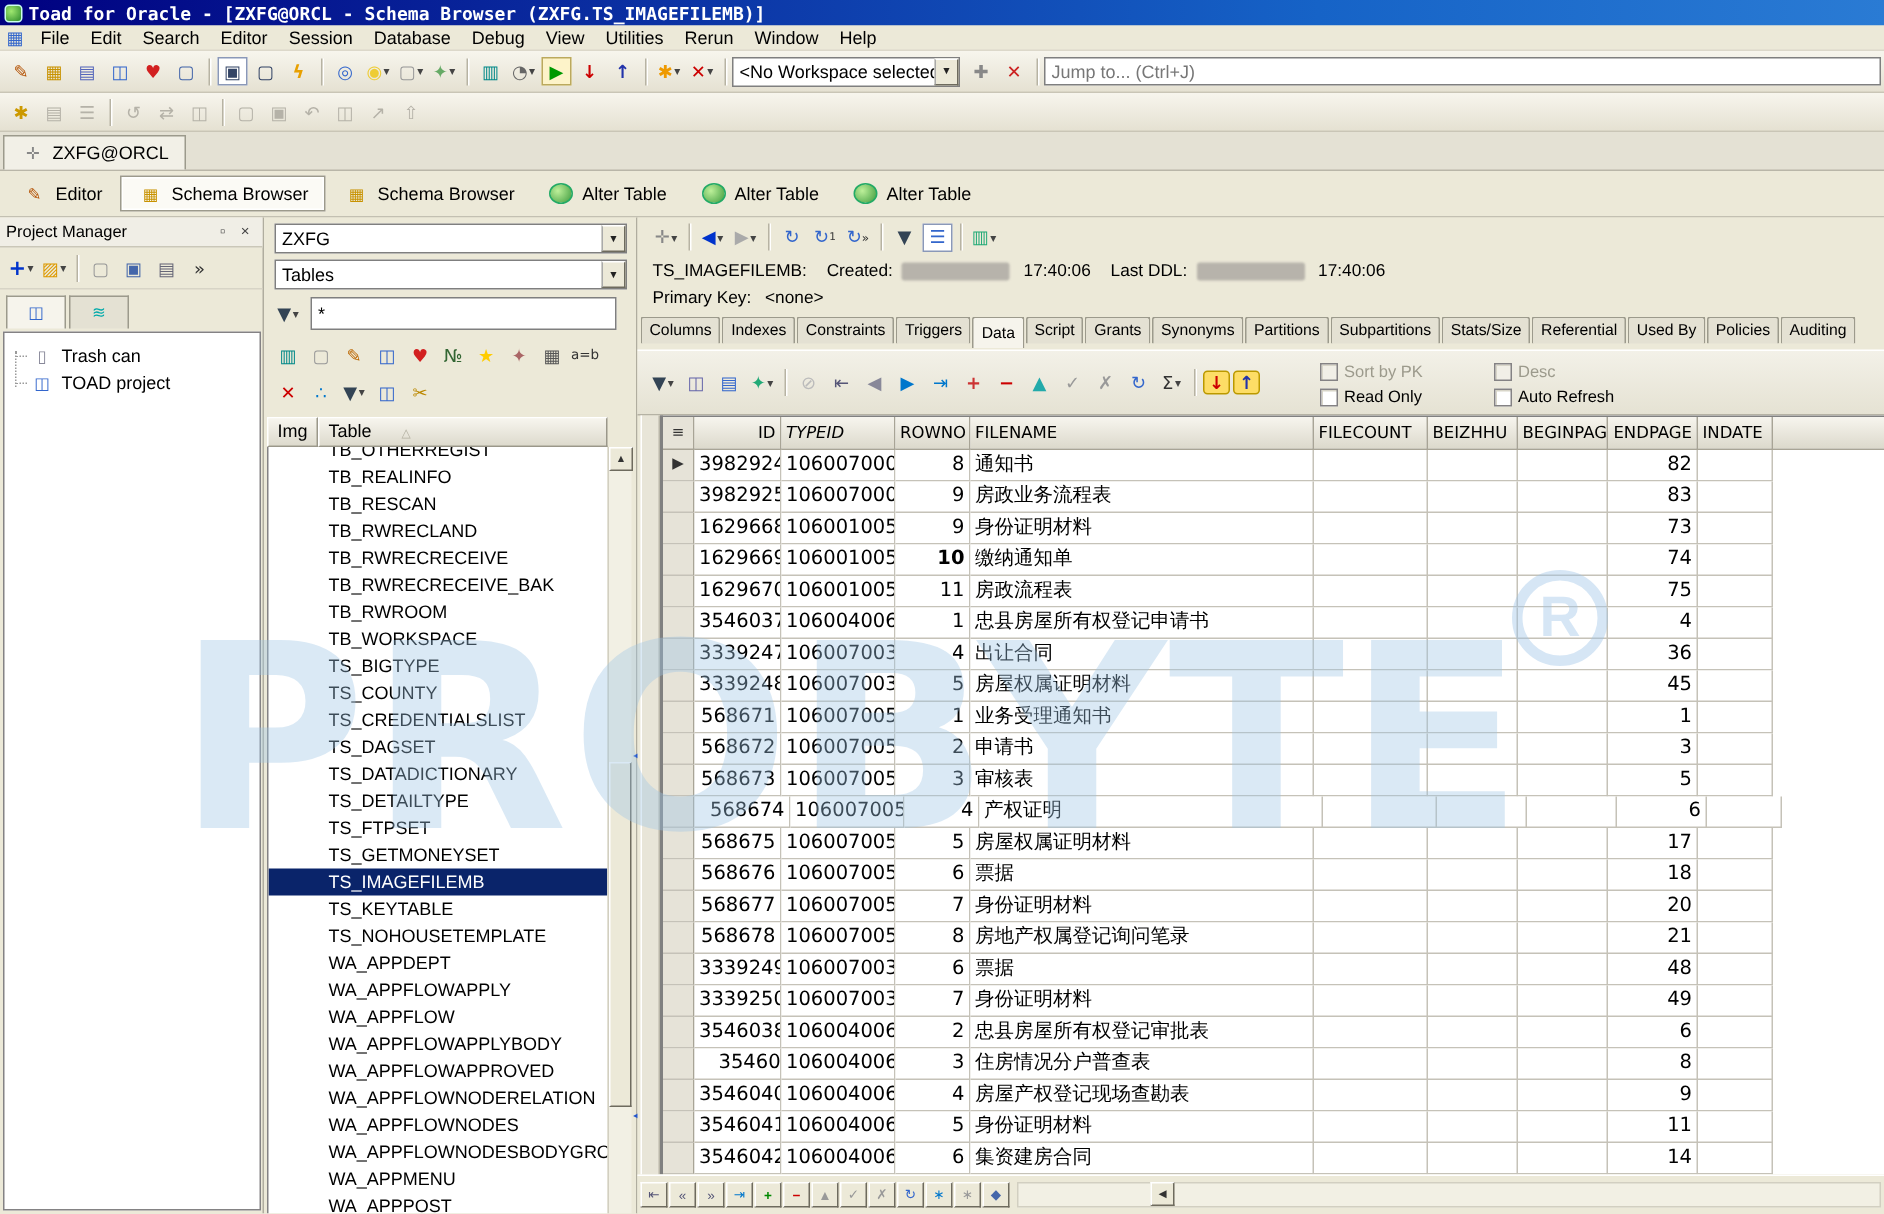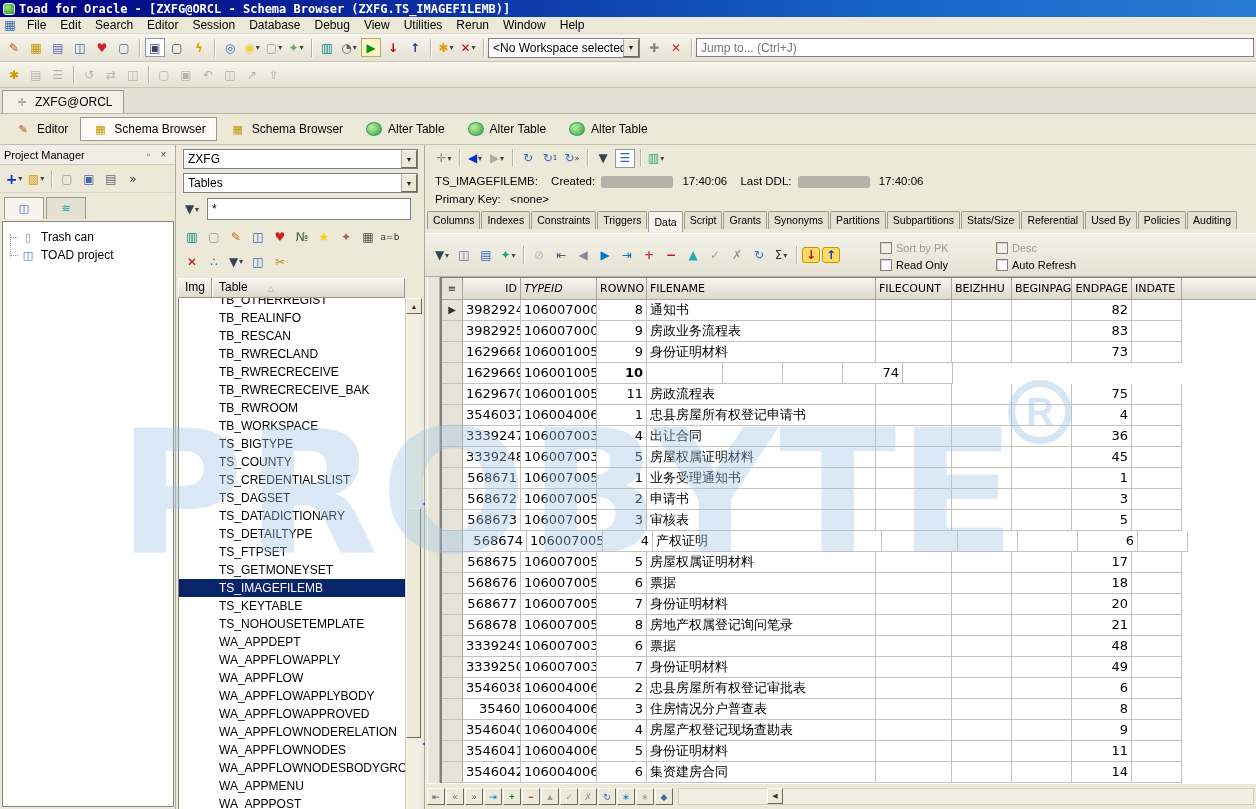--- a/index.html
+++ b/index.html
@@ -579,20 +579,21 @@
           <div class="gc" style="width: 60px;"></div>
           <div class="gc" style="width: 60px;"></div>
           <div class="gc ar" style="width: 60px;">73</div>
           <div class="gc" style="width: 50px;"></div>
         </div>
         <div class="grow">
           <div class="gc gsel" style="width: 21px;"></div>
           <div class="gc ar" style="width: 58px;">1629669</div>
           <div class="gc" style="width: 76px;">1060010058</div>
           <div class="gc ar" style="width: 50px; font-weight: bold;">10</div>
+          <div class="gc" style="width: 229px;">缴纳通知单</div>
           <div class="gc" style="width: 76px;"></div>
           <div class="gc" style="width: 60px;"></div>
           <div class="gc" style="width: 60px;"></div>
           <div class="gc ar" style="width: 60px;">74</div>
           <div class="gc" style="width: 50px;"></div>
         </div>
         <div class="grow">
           <div class="gc gsel" style="width: 21px;"></div>
           <div class="gc ar" style="width: 58px;">1629670</div>
           <div class="gc" style="width: 76px;">1060010058</div>

